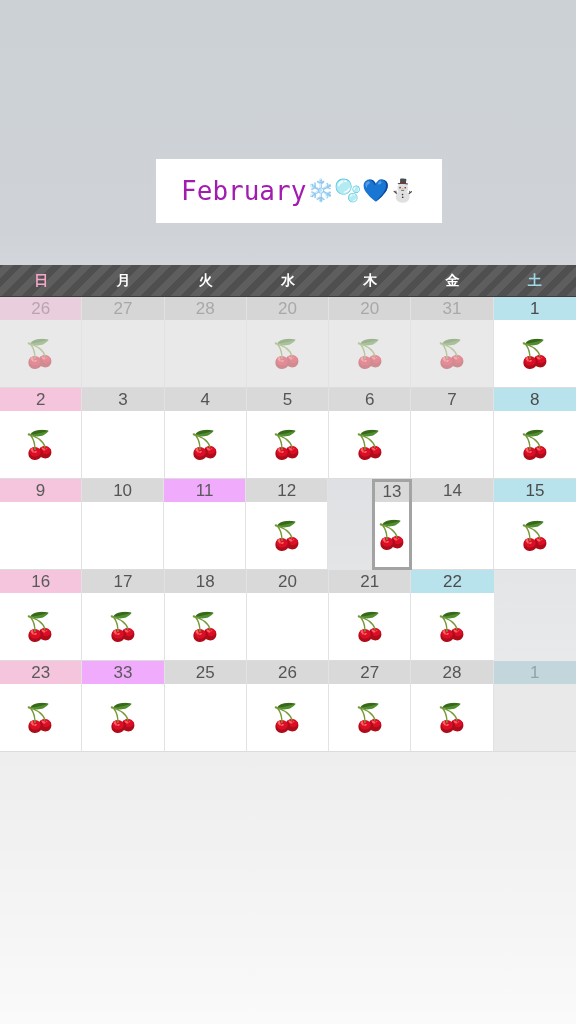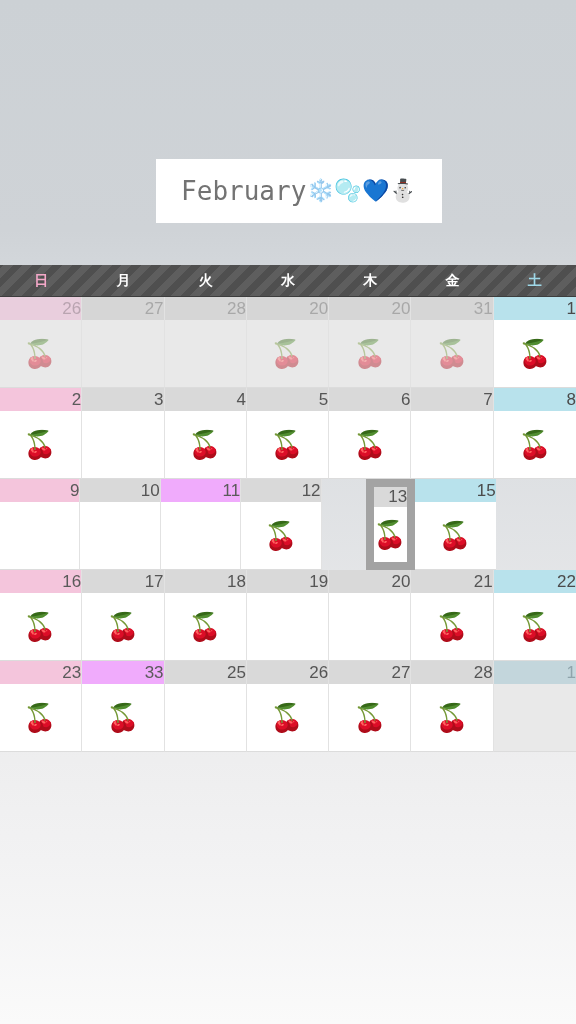--- a/index.html
+++ b/index.html
@@ -39,21 +39,21 @@
     height: 64px;
     background: #ffffff;
     display: flex;
     align-items: center;
     justify-content: center;
   }
 
   #title-text {
     font-family: "DejaVu Sans Mono", monospace;
     font-size: 26px;
-    color: #737373;
+    color: #a21caf;
     letter-spacing: 0px;
     line-height: 1;
     white-space: nowrap;
   }
 
   #title-emojis {
     font-family: "DejaVu Sans", sans-serif;
     font-size: 22px;
     line-height: 1;
     white-space: nowrap;
@@ -106,21 +106,21 @@
     border-bottom: 1px solid #dcdcdc;
     background: #ffffff;
     display: flex;
     flex-direction: column;
   }
   .day-cell:last-child { border-right: none; }
 
   .day-num {
     height: 23px;
     line-height: 23px;
-    text-align: right;
+    text-align: center;
     font-size: 17px;
     color: #555555;
     background: #d9d9d9;
     font-family: "Liberation Sans", sans-serif;
   }
 
   .day-body {
     flex: 1;
     display: flex;
     align-items: center;
@@ -140,21 +140,21 @@
 
   
   .day-cell.out { background: #e9e9e9; }
   .day-cell.out .day-num { background: #d6d6d6; color: #a8a8a8; }
   .day-cell.out.sun .day-num { background: #e9cedd; color: #b9a4b0; }
   .day-cell.out.sat .day-num { background: #c3d6dc; color: #8fa4ab; }
   .day-cell.out .sticker { opacity: 0.42; }
 
   
   .day-cell.selected {
-    border: 8px solid #a3a3a3;
+    border: 3px solid #a3a3a3;
     z-index: 3;
     margin-left: 44px;
   }
   .day-cell.selected .day-num {
     height: 20px;
     line-height: 20px;
   }
 </style>
 </head>
 <body>
@@ -275,20 +275,24 @@
           <div class="day-body">
             <span class="sticker">🍒</span>
           </div>
         </div>
         <div class="day-cell selected">
           <div class="day-num">13</div>
           <div class="day-body">
             <span class="sticker">🍒</span>
           </div>
         </div>
+        <div class="day-cell">
+          <div class="day-num">14</div>
+          <div class="day-body"></div>
+        </div>
         <div class="day-cell sat">
           <div class="day-num">15</div>
           <div class="day-body">
             <span class="sticker">🍒</span>
           </div>
         </div>
       </div>
       <div class="week-row">
         <div class="day-cell sun">
           <div class="day-num">16</div>
@@ -302,24 +306,20 @@
             <span class="sticker">🍒</span>
           </div>
         </div>
         <div class="day-cell">
           <div class="day-num">18</div>
           <div class="day-body">
             <span class="sticker">🍒</span>
           </div>
         </div>
         <div class="day-cell">
-          <div class="day-num">19</div>
-          <div class="day-body"></div>
-        </div>
-        <div class="day-cell">
           <div class="day-num">20</div>
           <div class="day-body"></div>
         </div>
         <div class="day-cell">
           <div class="day-num">21</div>
           <div class="day-body">
             <span class="sticker">🍒</span>
           </div>
         </div>
         <div class="day-cell sat">

